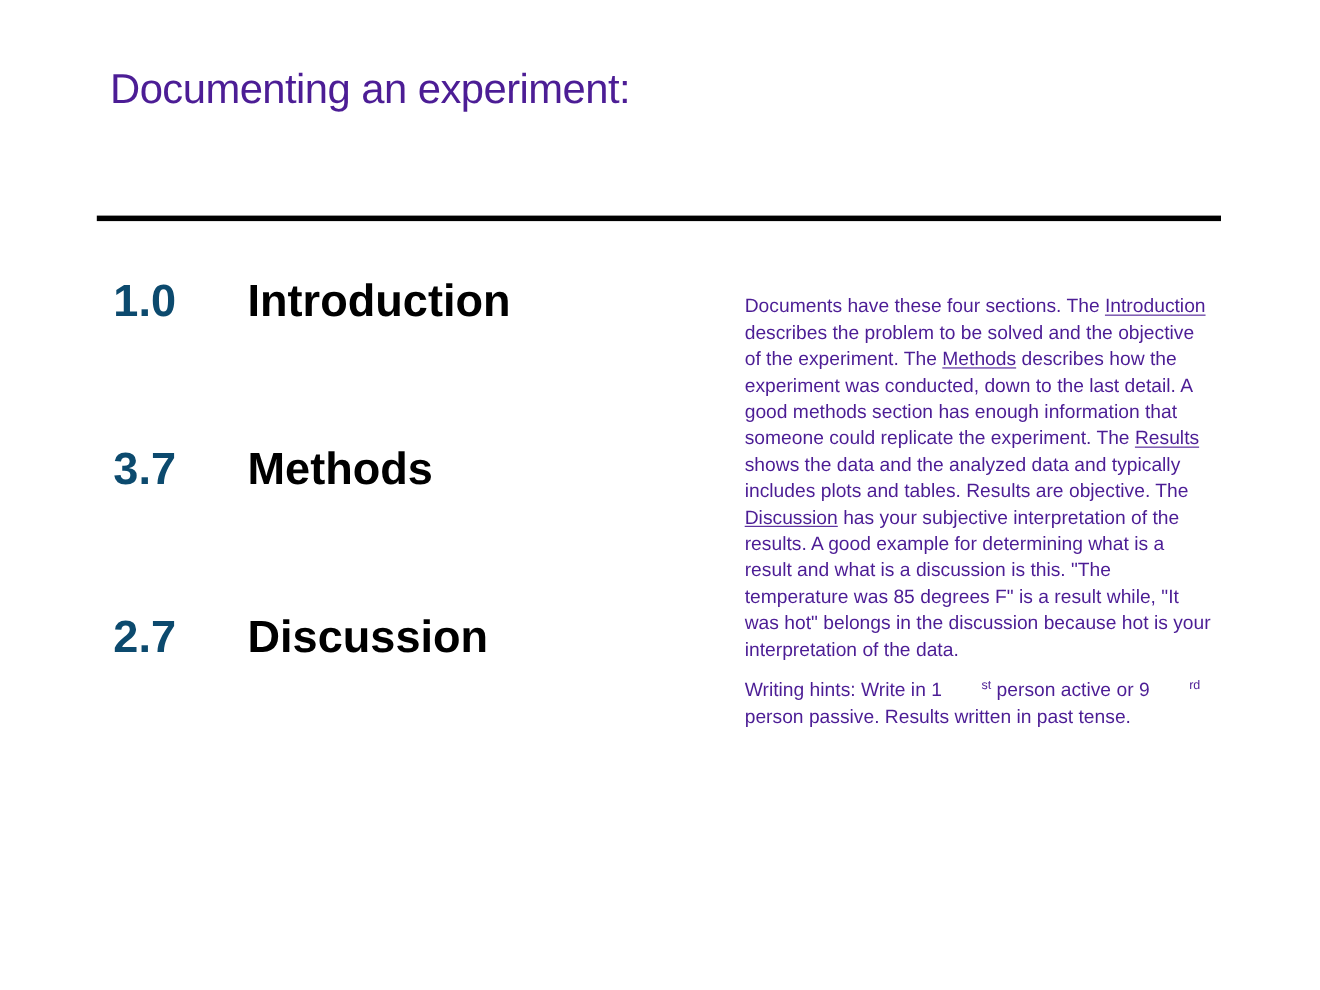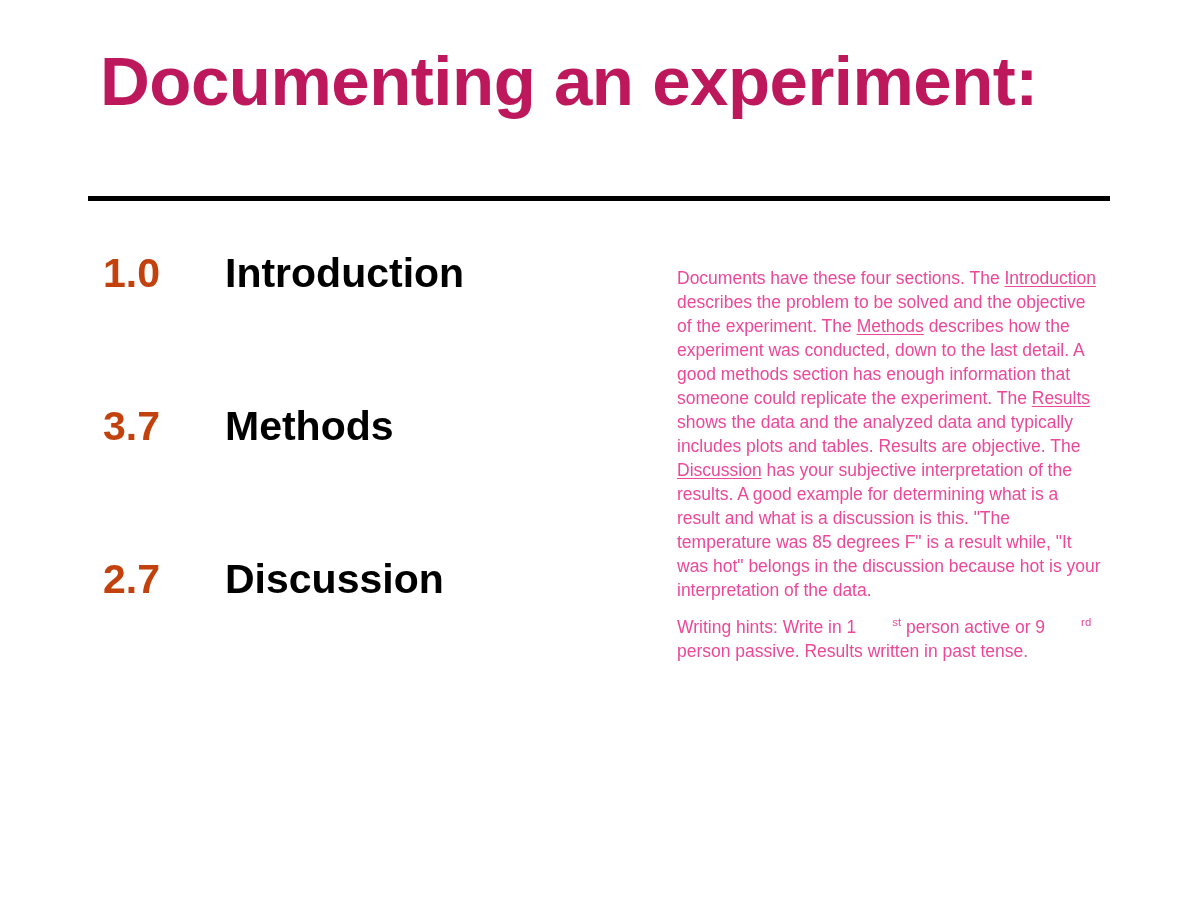--- a/index.html
+++ b/index.html
@@ -26,25 +26,25 @@
   }
 
   
   .title-block {
     position: absolute;
     left: 100px;
     top: 48px;
     width: 1020px;
   }
   .title-line {
-    font-size: 69px;
-    font-weight: bold;
+    font-size: 38px;
+    font-weight: normal;
     line-height: 68px;
     letter-spacing: -0.5px;
-    color: #be185d;
+    color: #4c1d95;
     white-space: nowrap;
   }
 
   .title-rule {
     position: absolute;
     left: 88px;
     top: 196px;
     width: 1022px;
     height: 5px;
     background: #000000;
@@ -61,21 +61,21 @@
     position: relative;
     height: 153px;
   }
   .outline-num {
     position: absolute;
     left: 3px;
     top: 0;
     font-size: 41px;
     font-weight: bold;
     line-height: 50px;
-    color: #c2410c;
+    color: #0c4a6e;
   }
   .outline-label {
     position: absolute;
     left: 125px;
     top: 0;
     font-size: 41px;
     font-weight: bold;
     line-height: 50px;
     color: #000000;
     white-space: nowrap;
@@ -84,21 +84,21 @@
   
   .body-col {
     position: absolute;
     left: 677px;
     top: 266px;
     width: 428px;
   }
   .body-par {
     font-size: 17.5px;
     line-height: 24px;
-    color: #ec4899;
+    color: #4c1d95;
     text-align: left;
     margin: 0;
   }
   .body-par + .body-par {
     margin-top: 13px;
   }
   .u {
     text-decoration: underline;
     text-underline-offset: 2px;
   }

